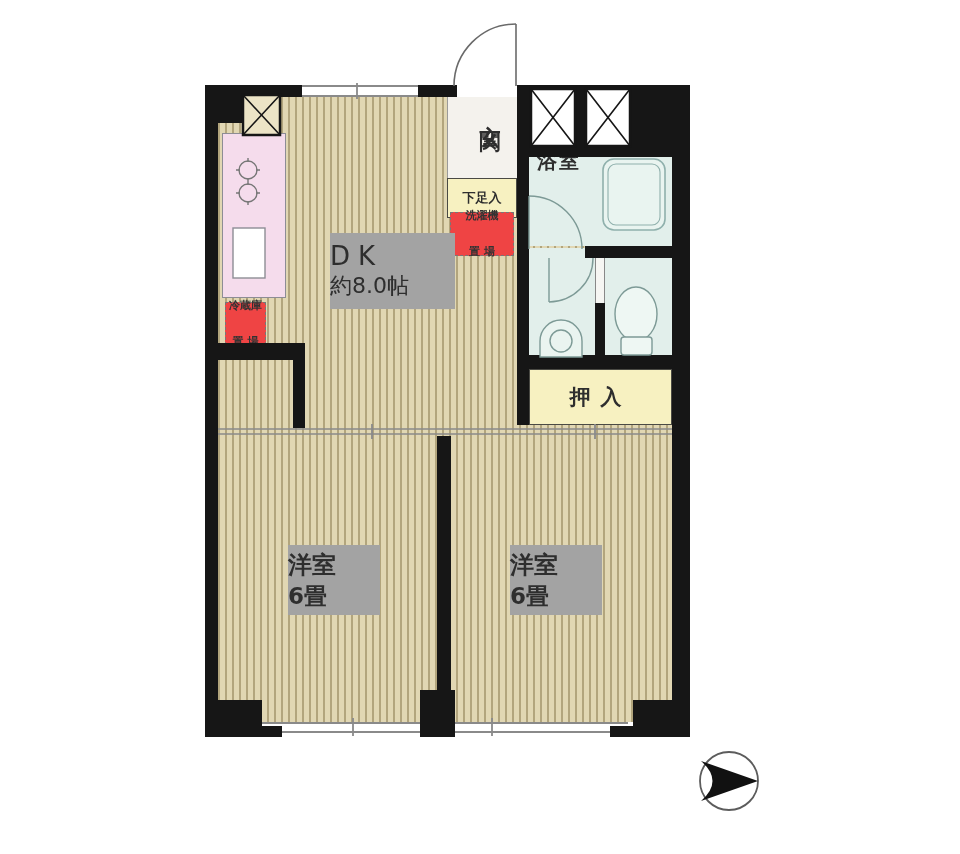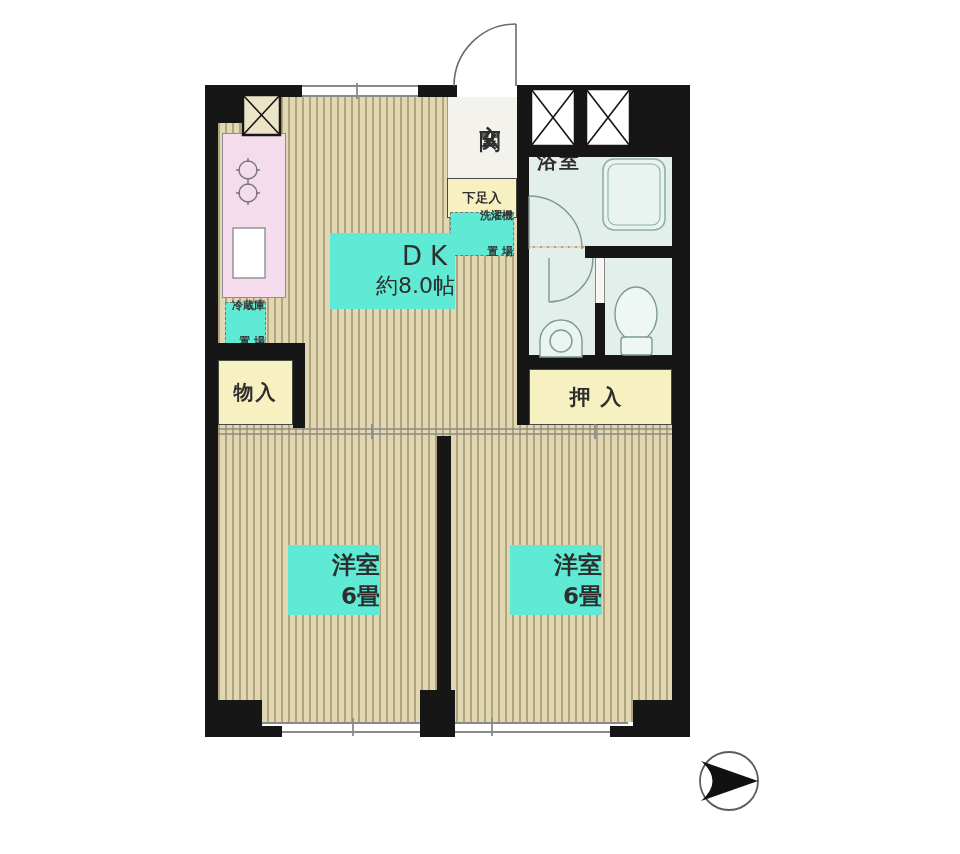--- a/index.html
+++ b/index.html
@@ -6,23 +6,23 @@
   body{font-family:"DejaVu Sans","Liberation Sans",sans-serif;}
   #plan{position:relative;width:960px;height:854px;background:#fff;overflow:hidden;}
   .abs{position:absolute;box-sizing:border-box;}
   .wall{background:#161616;}
   .floor-stripes{
     background:repeating-linear-gradient(90deg,#b2a57d 0 2px,#e1d7b3 2px 7px);
   }
   .yellow{background:#f7f1c1;border:1px solid #4a4a44;}
   .blue{background:#e2efeb;}
   .pink{background:#f5dcec;border:1px solid #8d8d95;}
-  .dashedbox{background:#5eead4;border:1px dashed #777;display:flex;flex-direction:column;
-    align-items:flex-end;justify-content:center;line-height:1.25;color:#333;gap:22px;}
-  .chip{background:#5eead4;display:flex;flex-direction:column;align-items:flex-end;
+  .dashedbox{background:#ef4444;border:1px dashed #777;display:flex;flex-direction:column;
+    align-items:center;justify-content:center;line-height:1.25;color:#333;gap:22px;}
+  .chip{background:#a3a3a3;display:flex;flex-direction:column;align-items:flex-start;
     justify-content:center;color:#2e2e2e;}
   .lbl{color:#2e2e2e;}
   .winband{background:#fff;border-top:2px solid #8a8a8a;border-bottom:2px solid #8a8a8a;}
   svg{display:block;}
 </style>
 </head>
 <body>
 
 <div id="plan">
 
@@ -46,23 +46,20 @@
     <span>置 場</span>
   </div>
 
   <div class="abs blue" style="left:529px;top:157px;width:143px;height:89px;"></div>
   <div class="abs lbl" style="left:537px;top:148px;font-size:20px;font-weight:bold;letter-spacing:2px;"><span>浴室</span></div>
   <div class="abs blue" style="left:529px;top:248px;width:66px;height:110px;"></div>
   <div class="abs blue" style="left:605px;top:258px;width:67px;height:97px;"></div>
   <div class="abs" style="left:595px;top:258px;width:10px;height:47px;background:#f6f6f3;
               border-left:1.5px solid #888;border-right:1.5px solid #888;"></div>
 
-  <div class="abs yellow" style="left:218px;top:360px;width:75px;height:65px;display:flex;align-items:center;justify-content:center;">
-    <span class="lbl" style="font-size:20px;font-weight:bold;letter-spacing:2px;">物入</span>
-  </div>
   <div class="abs yellow" style="left:529px;top:369px;width:143px;height:56px;display:flex;align-items:center;justify-content:center;">
     <span class="lbl" style="font-size:21px;font-weight:bold;letter-spacing:10px;font-family:Liberation Mono, monospace;">押入</span>
   </div>
 
   <div class="abs chip" style="left:330px;top:233px;width:125px;height:76px;">
     <span style="font-size:26px;letter-spacing:8px;">DK</span>
     <span style="font-size:22px;">約8.0帖</span>
   </div>
   <div class="abs chip" style="left:288px;top:545px;width:92px;height:70px;">
     <span style="font-size:24px;font-weight:bold;">洋室</span>

